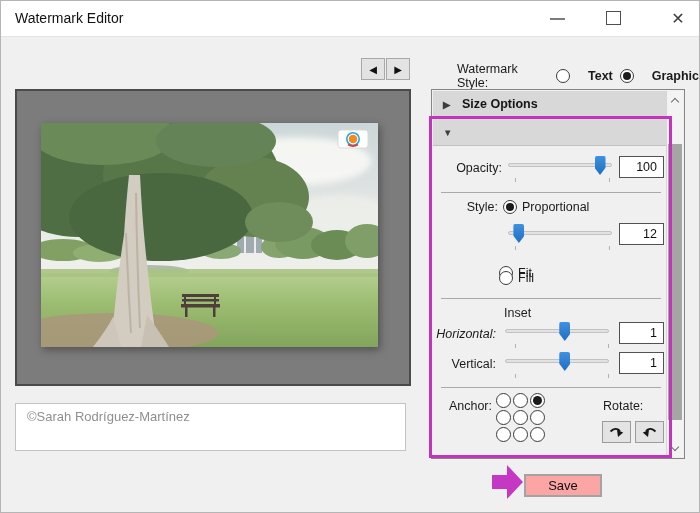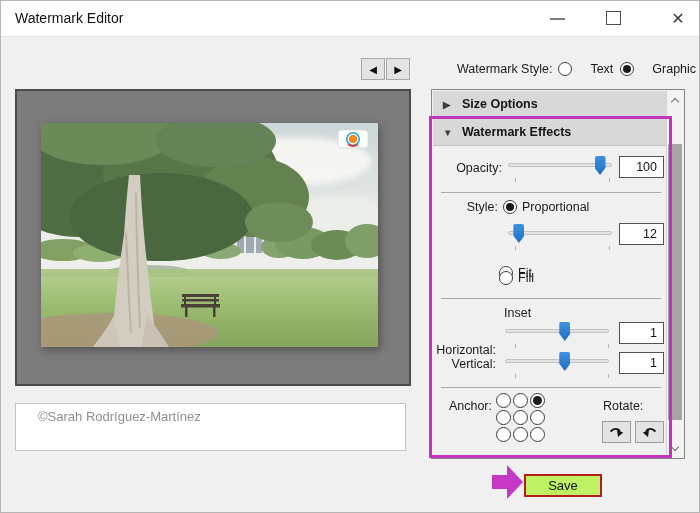--- a/index.html
+++ b/index.html
@@ -24,29 +24,29 @@
   .chev-dn{ width:7px; height:7px; border-right:1.5px solid #5e5e5e; border-bottom:1.5px solid #5e5e5e;
     transform:rotate(45deg); margin-top:-4px; }
   .nav{ position:absolute; top:57px; width:24px; height:22px; background:#e3e3e3; border:1px solid #a8a8a8;
     font-size:10px; color:#111; display:flex; align-items:center; justify-content:center; }
   .nav.prev{ left:360px; } .nav.next{ left:385px; }
   .style-group{ position:absolute; left:456px; top:61px; display:flex; align-items:center; font-size:12.5px; }
   .style-group .lbl{ margin-right:6px; }
   .radio{ width:14px; height:14px; border:1.5px solid #3a3a3a; border-radius:50%; background:#fff;
     display:inline-block; position:relative; flex:0 0 auto; }
   .radio.checked::after{ content:""; position:absolute; inset:2px; background:#1b1b1b; border-radius:50%; }
-  .opt{ display:flex; align-items:center; gap:18px; }
+  .opt{ display:flex; align-items:center; gap:18px;font-weight:bold; }
   .opt + .opt{ margin-left:7px; }
   
   .preview{ position:absolute; left:14px; top:88px; width:396px; height:297px; background:#7c7c7c;
     border:2px solid #4a4a4a; }
   .photo{ position:absolute; left:24px; top:32px; width:337px; height:224px; display:block;
     box-shadow:2px 3px 8px rgba(0,0,0,0.35); }
   .wmtext{ position:absolute; left:14px; top:402px; width:391px; height:48px; background:#fff;
-    border:1px solid #c3c3c3; padding:5px 22px; font-size:13px; color:#8f8f8f; overflow:hidden; }
+    border:1px solid #c3c3c3; padding:5px 11px; font-size:13px; color:#8f8f8f; overflow:hidden; }
   
   .panel{ position:absolute; left:430px; top:88px; width:254px; height:370px; background:#f0f0f0;
     border:1px solid #858585; font-size:12.5px; }
   .sect{ position:absolute; left:1px; width:235px; height:27px; background:#d8d8d8;
     border-bottom:1px solid #c0c0c0; display:flex; align-items:center; gap:9px; padding-left:10px;
     font-weight:bold; font-size:12.5px; color:#151515; }
   .sect .tri{ font-size:9.5px; color:#3d3d3d; width:10px; }
   .sect.one{ top:1px; } .sect.two{ top:29px; }
   .hl{ position:absolute; left:-3px; top:26px; width:243px; height:342px;
     border:3px solid #c433bb; z-index:6; pointer-events:none; }
@@ -73,21 +73,21 @@
     border-left:1px solid #d6d6d6; }
   .sb-btn{ position:absolute; left:0; width:16px; height:16px; display:flex; align-items:center; justify-content:center; }
   .sb-btn.up{ top:1px; } .sb-btn.down{ bottom:1px; }
   .sb-ch{ width:6px; height:6px; border-right:1.5px solid #6e6e6e; border-bottom:1.5px solid #6e6e6e; }
   .sb-ch.up{ transform:rotate(-135deg); margin-top:3px; }
   .sb-ch.down{ transform:rotate(45deg); margin-bottom:3px; }
   .sb-thumb{ position:absolute; left:1px; top:53px; width:14px; height:276px; background:#a5a5a5; }
   
   .btn{ position:absolute; top:473px; width:78px; height:23px; background:#e1e1e1; font-size:13px;
     display:flex; align-items:center; justify-content:center; color:#111; }
-  .btn.save{ left:523px; border:2px solid #b91c1c; background:#bef264; }
+  .btn.save{ left:523px; border:2px solid #a3a3a3; background:#fca5a5; }
   .btn.cancel{ left:611px; border:1px solid #9d9d9d; }
   .callout{ position:absolute; left:491px; top:462px; }
 </style>
 </head>
 <body>
 
 <div class="window">
 
   <div class="titlebar">
     <span class="title">Watermark Editor</span>
@@ -197,21 +197,20 @@
   </div>
 
   <div class="panel">
 
     <div class="sect one">
       <span class="tri">▶</span>
       <span>Size Options</span>
     </div>
     <div class="sect two">
       <span class="tri">▼</span>
-      <span>Watermark Effects</span>
     </div>
 
     <div class="p-label" style="left:8px;top:71px;width:62px;">Opacity:</div>
     <div class="slider" style="left:76px;top:65px;width:104px;">
       <div class="track"></div>
       <div class="thumb" style="left:88%;"></div>
       <div class="tick" style="left:7%;"></div>
       <div class="tick" style="left:97%;"></div>
     </div>
     <input class="num" style="left: 187px; top: 66px;" value="100">
@@ -233,21 +232,21 @@
       <span class="radio"></span>
       <span>Fit</span>
     </div>
     <div class="rowflex" style="left:67px;top:181px;">
       <span class="radio"></span>
       <span>Fill</span>
     </div>
     <div class="hr" style="top:208px;"></div>
 
     <div class="p-label" style="left:72px;top:216px;text-align:center;">Inset</div>
-    <div class="p-label" style="left:0px;top:253px;width:64px;">Horizontal:</div>
+    <div class="p-label" style="left:0px;top:237px;width:64px;font-style:italic;">Horizontal:</div>
     <div class="slider" style="left:73px;top:231px;width:104px;">
       <div class="track"></div>
       <div class="thumb" style="left:57%;"></div>
       <div class="tick" style="left:10%;"></div>
       <div class="tick" style="left:99%;"></div>
     </div>
     <input class="num" style="left: 187px; top: 232px;" value="1">
     <div class="p-label" style="left:0px;top:267px;width:64px;">Vertical:</div>
     <div class="slider" style="left:73px;top:261px;width:104px;">
       <div class="track"></div>

